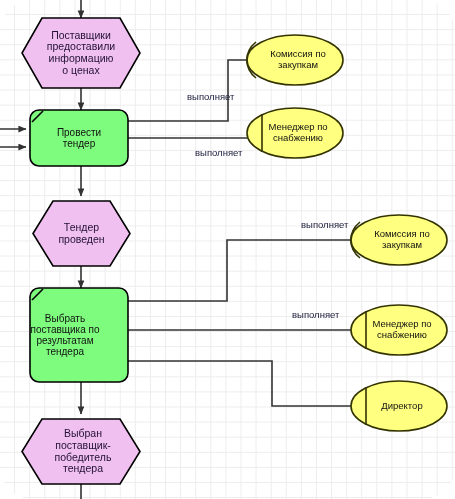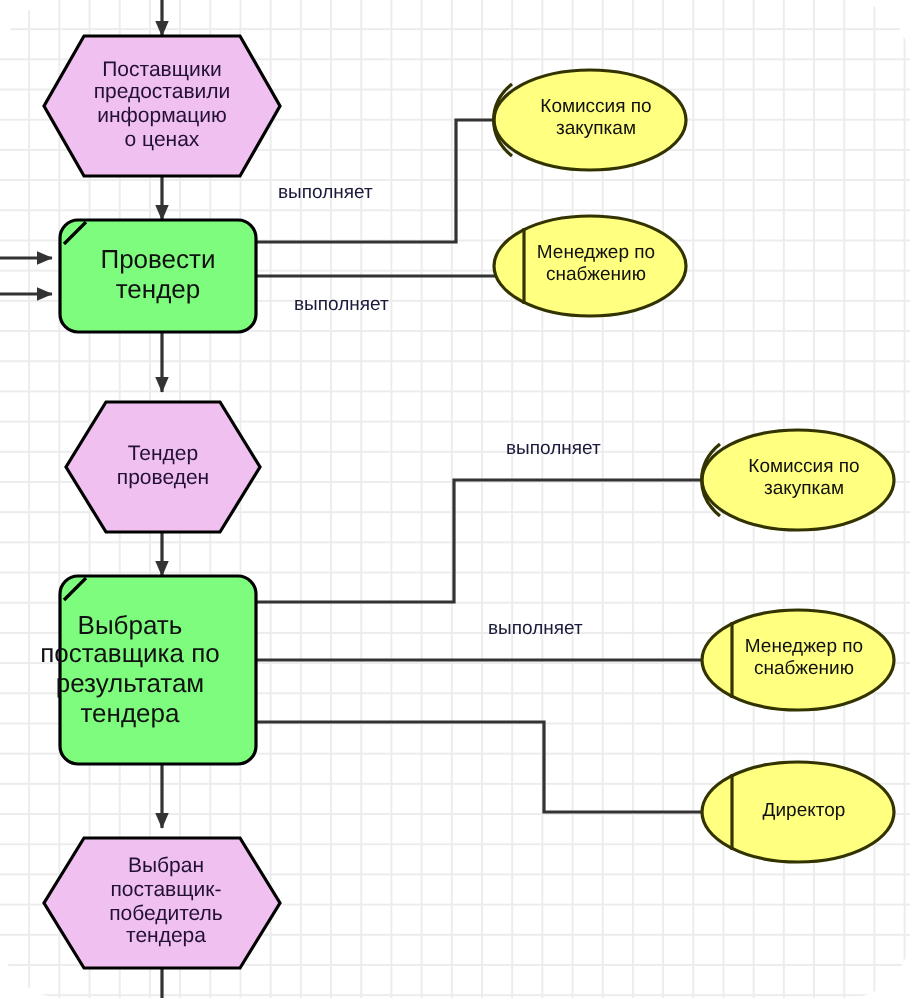--- a/index.html
+++ b/index.html
@@ -37,33 +37,34 @@
     line-height: 1.12;
     color: #1a1a2e;
     pointer-events: none;
     white-space: pre-line;
   }
   .lbl-event {
     font-size: 10.5px;
     color: #221133;
   }
   .lbl-func {
-    font-size: 13px;
+    font-size: 10px;
     color: #111111;
   }
   .lbl-role {
     font-size: 9.5px;
     color: #111111;
   }
   .edge-label {
     position: absolute;
     font-size: 9.5px;
     color: #1a1a3a;
     white-space: nowrap;
     pointer-events: none;
+    margin-left: 48px;
   }
 </style>
 </head>
 <body>
 
 <div id="canvas">
 
   <svg id="svg-layer" viewBox="0 0 455 499" xmlns="http://www.w3.org/2000/svg">
     <defs>
       <marker id="arrowhead" markerWidth="9" markerHeight="9" refX="7.6" refY="3.4" orient="auto" markerUnits="userSpaceOnUse">

